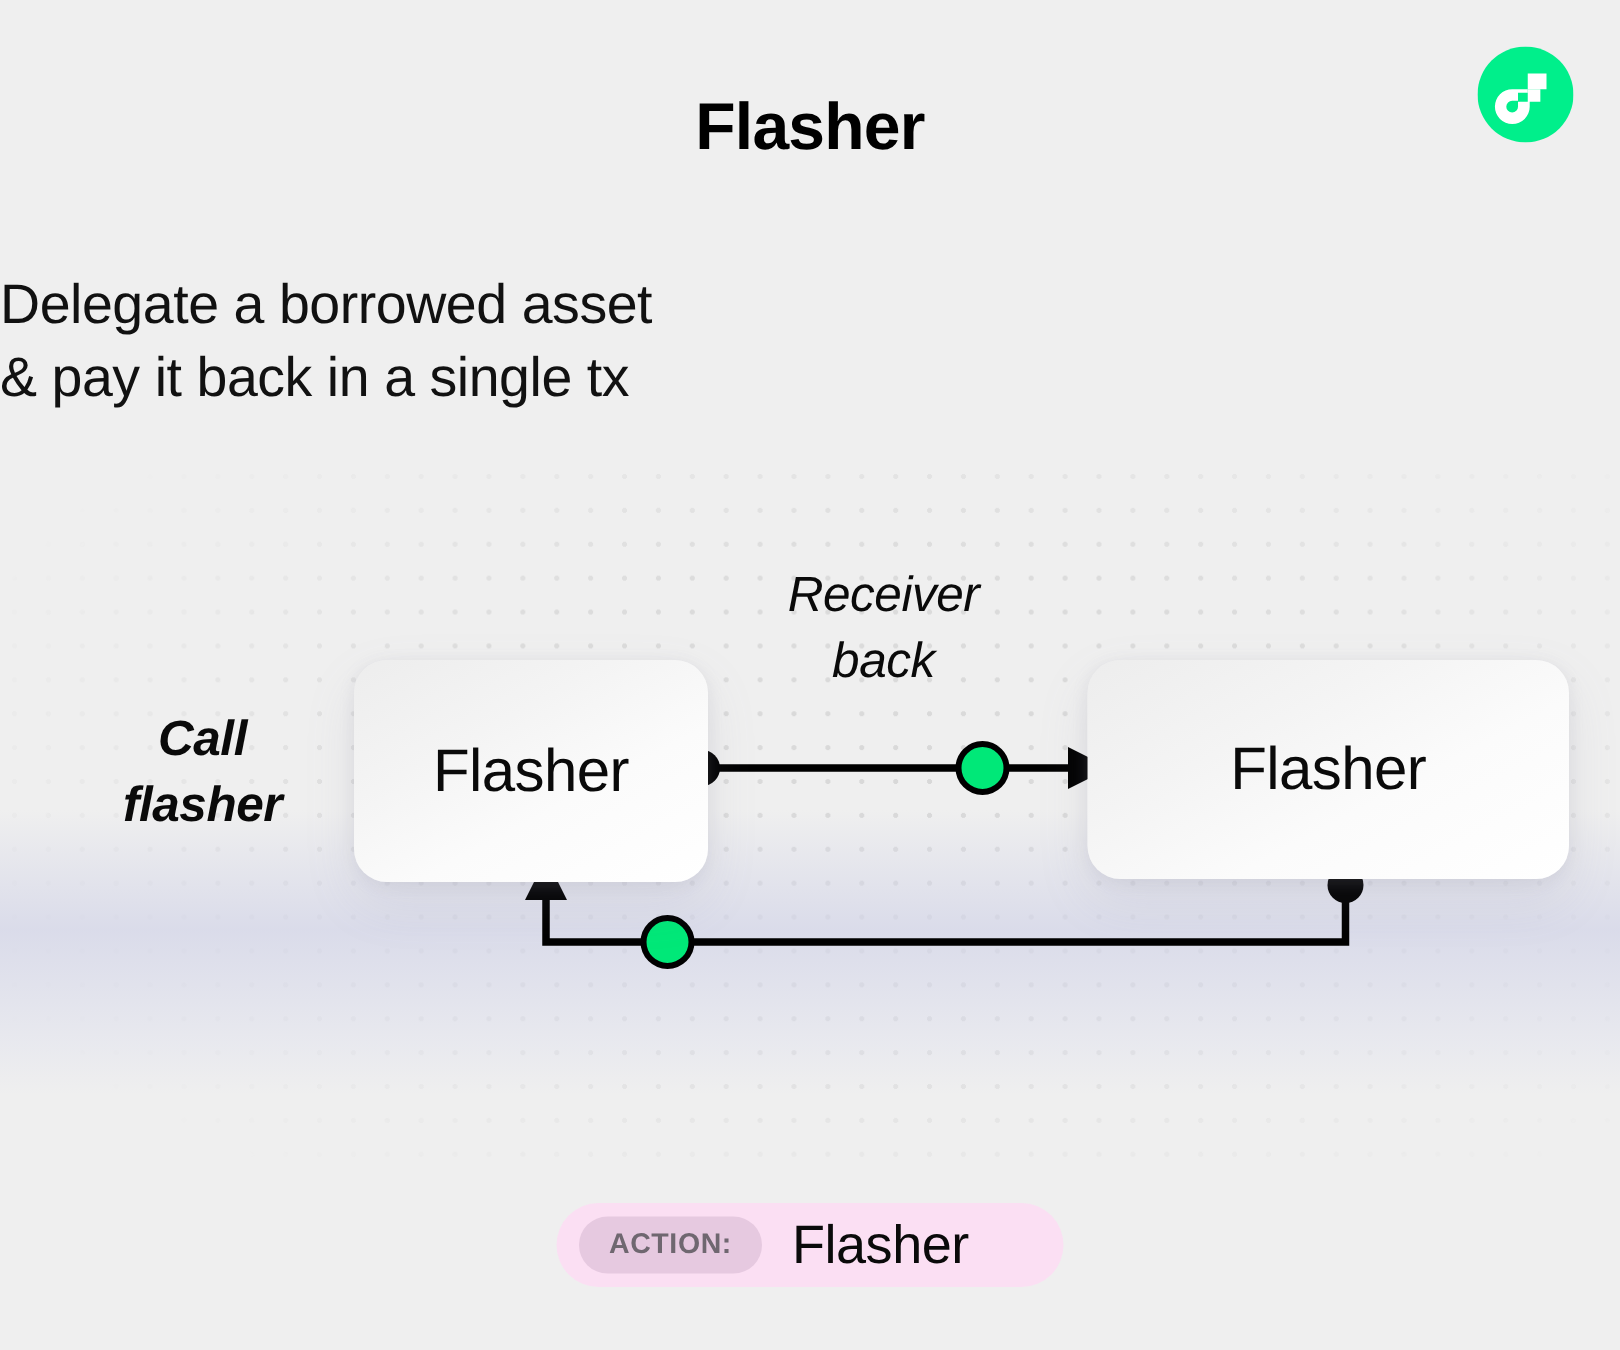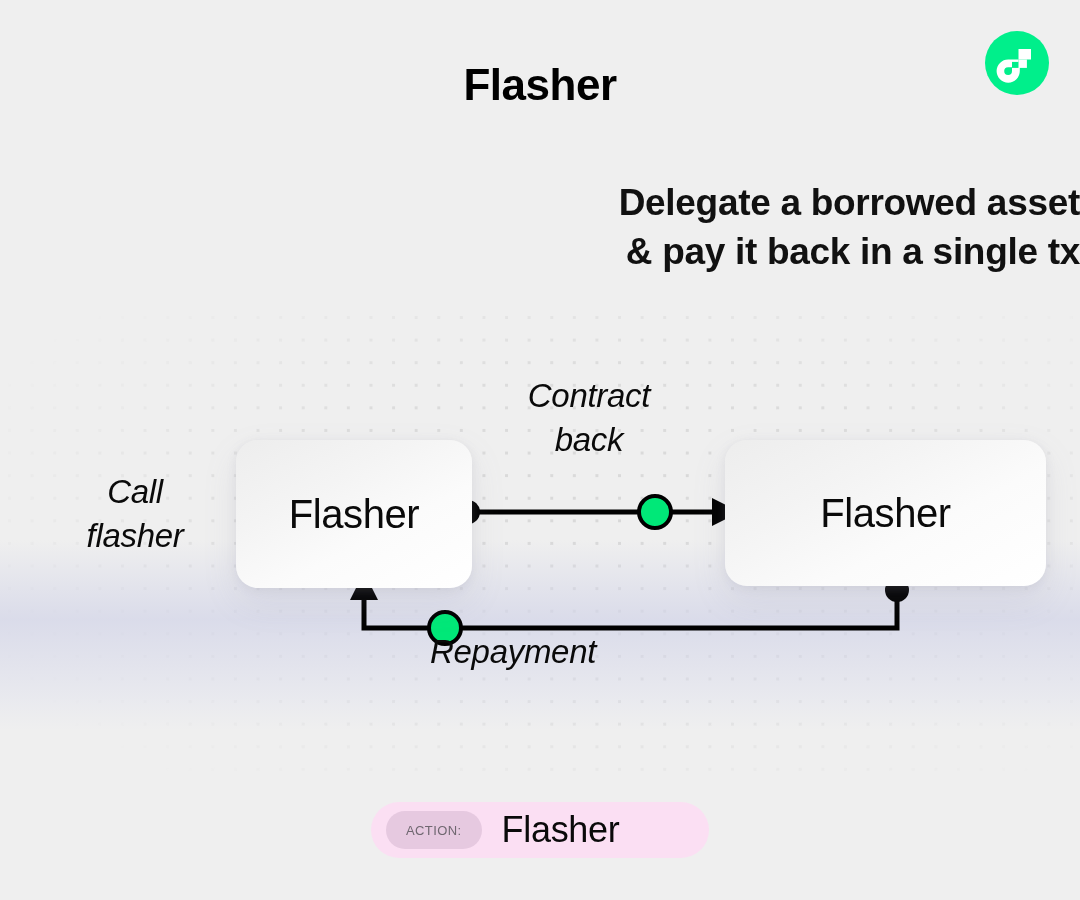--- a/index.html
+++ b/index.html
@@ -37,24 +37,24 @@
     color: #000000;
     letter-spacing: -0.5px;
   }
 
   
   #page-subtitle {
     position: absolute;
     top: 178px;
     left: 0;
     width: 1080px;
-    text-align: right;
+    text-align: left;
     font-size: 37px;
     line-height: 49px;
-    font-weight: 700;
+    font-weight: 400;
     color: #111111;
     letter-spacing: -0.3px;
   }
 
   
   #diagram-stage {
     position: absolute;
     top: 310px;
     left: 0;
     width: 1080px;
@@ -116,20 +116,21 @@
     color: #0a0a0a;
     text-align: center;
     letter-spacing: -0.3px;
   }
   #label-call-flasher {
     left: 35px;
     top: 160px;
     width: 200px;
     font-size: 33px;
     line-height: 44px;
+    font-weight: bold;
   }
   #label-delegate-funds {
     left: 449px;
     top: 64px;
     width: 280px;
     font-size: 33px;
     line-height: 44px;
   }
   #label-repayment {
     left: 430px;
@@ -160,22 +161,22 @@
     display: flex;
     align-items: center;
     padding-left: 15px;
     box-sizing: border-box;
   }
   #action-tag {
     height: 38px;
     border-radius: 19px;
     background: #e6c9e0;
     color: #6f6770;
-    font-size: 13px;
-    font-weight: normal;
+    font-size: 19px;
+    font-weight: bold;
     letter-spacing: 0.4px;
     display: flex;
     align-items: center;
     padding: 0 20px;
   }
   #action-value {
     margin-left: 20px;
     font-size: 36px;
     color: #0a0a0a;
     letter-spacing: -0.3px;
@@ -228,24 +229,23 @@
       <span>Flasher</span><br>
     </span>
   </div>
 
   <div class="edge-label" id="label-call-flasher">
     <div>Call</div>
     <div>flasher</div>
   </div>
 
   <div class="edge-label" id="label-delegate-funds">
-    <div>Contract</div>
+    <div>Receiver</div>
     <div>back</div>
   </div>
 
-  <div class="edge-label" id="label-repayment">Repayment</div>
 
 </div>
 
 <div id="action-pill">
   <span id="action-tag">ACTION:</span>
   <span id="action-value">Flasher</span>
 </div>
 
 </body></html>

